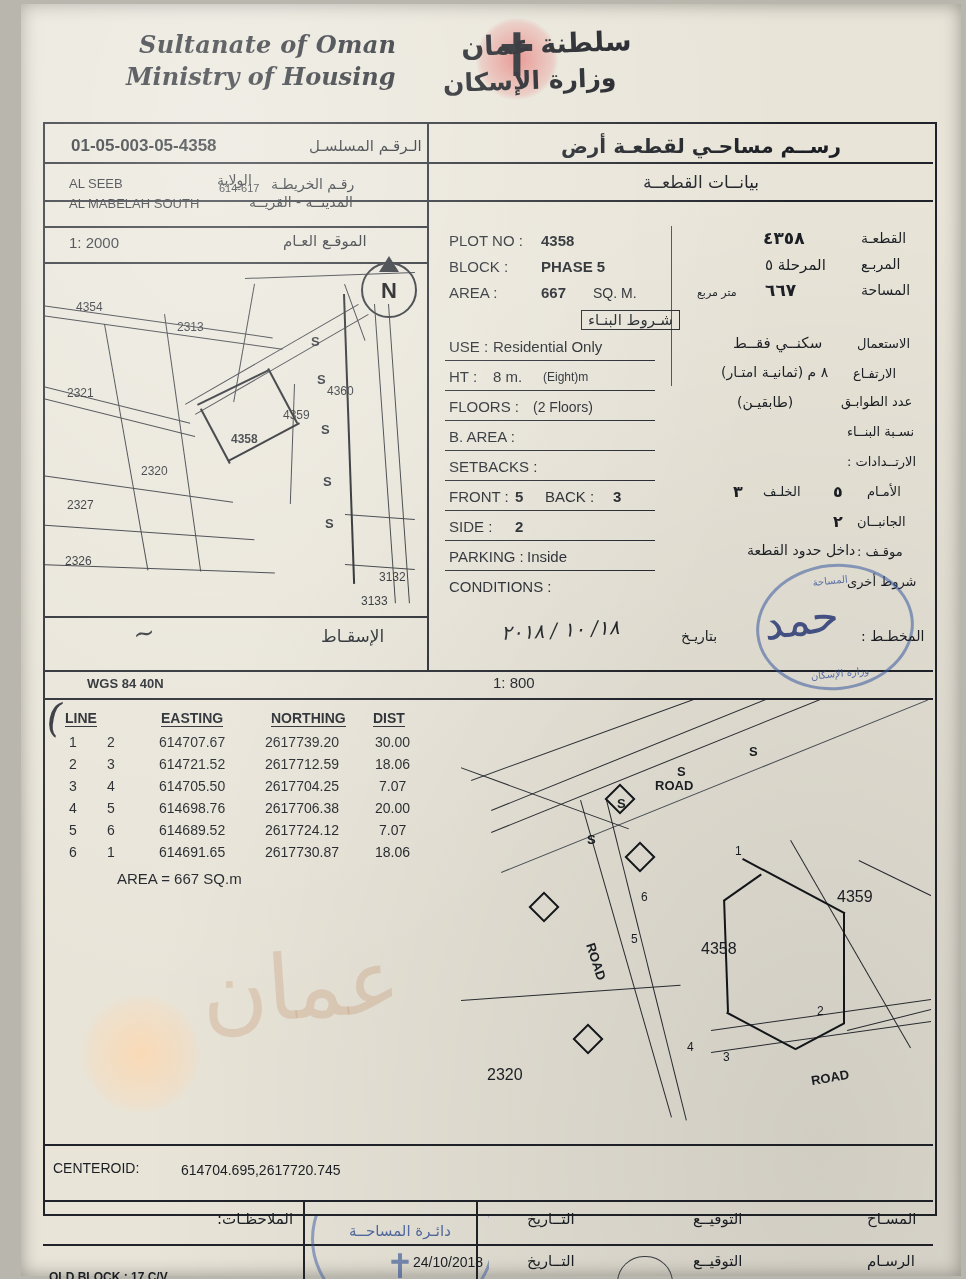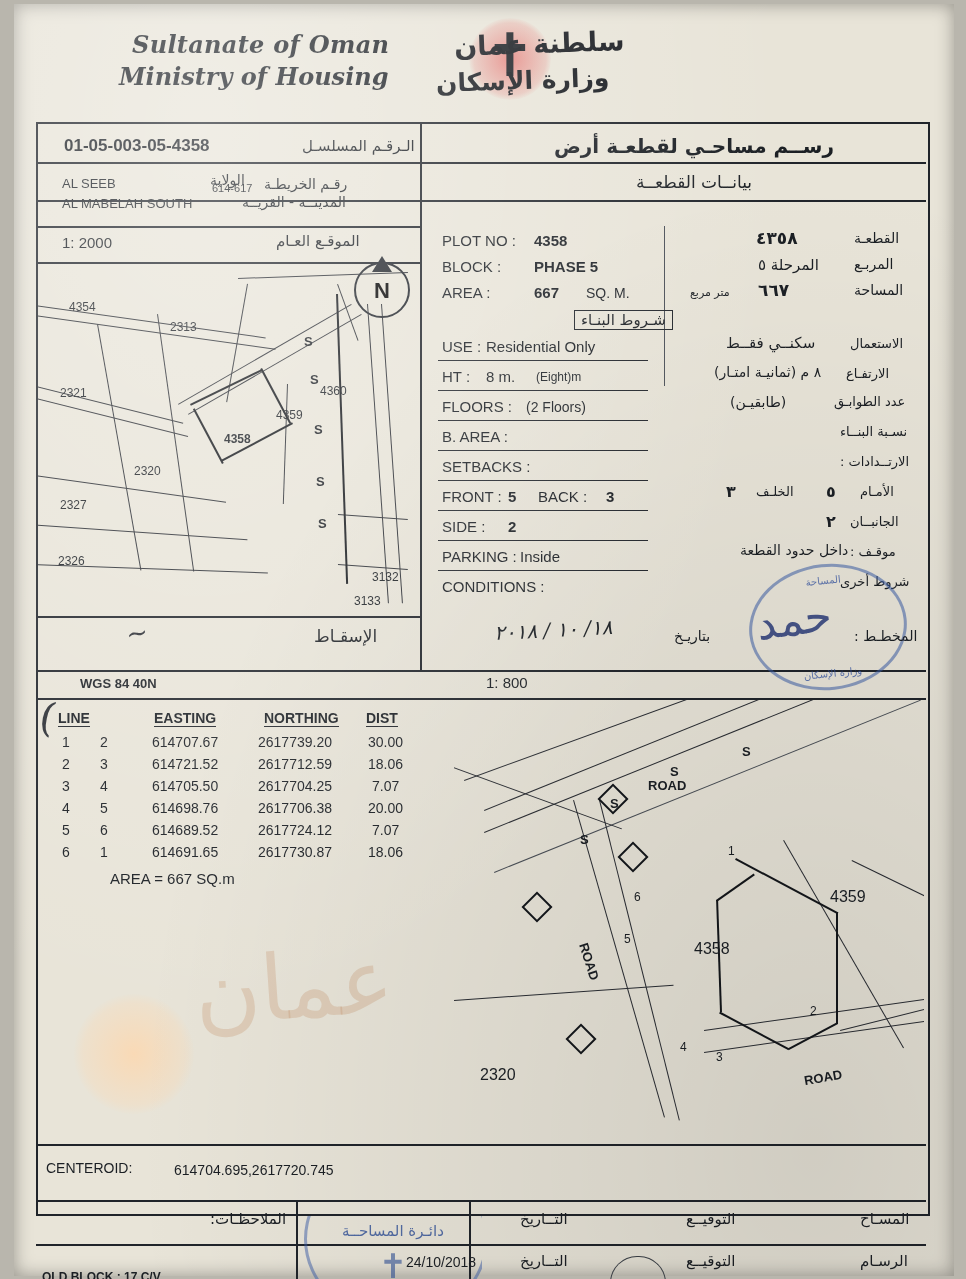--- a/index.html
+++ b/index.html
@@ -1,19 +1,19 @@
 <!DOCTYPE html>
 <html><head>
 <meta charset="utf-8">
 <style>
   html,body{margin:0;padding:0;background:#8a8d86;}
   body{font-family:"Liberation Sans",sans-serif;}
   #page{position:relative;width:966px;height:1279px;overflow:hidden;background:#b9b6ad;}
   
-  #sheet{position:absolute;left:14px;top:4px;width:940px;height:1272px;
+  #sheet{position:absolute;left:21px;top:4px;width:940px;height:1272px;
          background:#e8e4d8;
          box-shadow:0 0 18px rgba(0,0,0,.35) inset;}
   #sheet:after{content:"";position:absolute;inset:0;
      background:radial-gradient(ellipse at 20% 10%, rgba(255,255,255,.35), rgba(0,0,0,0) 55%),
                 radial-gradient(ellipse at 85% 90%, rgba(0,0,0,.10), rgba(0,0,0,0) 60%);
      pointer-events:none;}
   .ln{position:absolute;background:#20242a;}
   .hl{height:2px;}
   .vl{width:2px;}
   .txt{position:absolute;color:#1b1f24;white-space:nowrap;}

